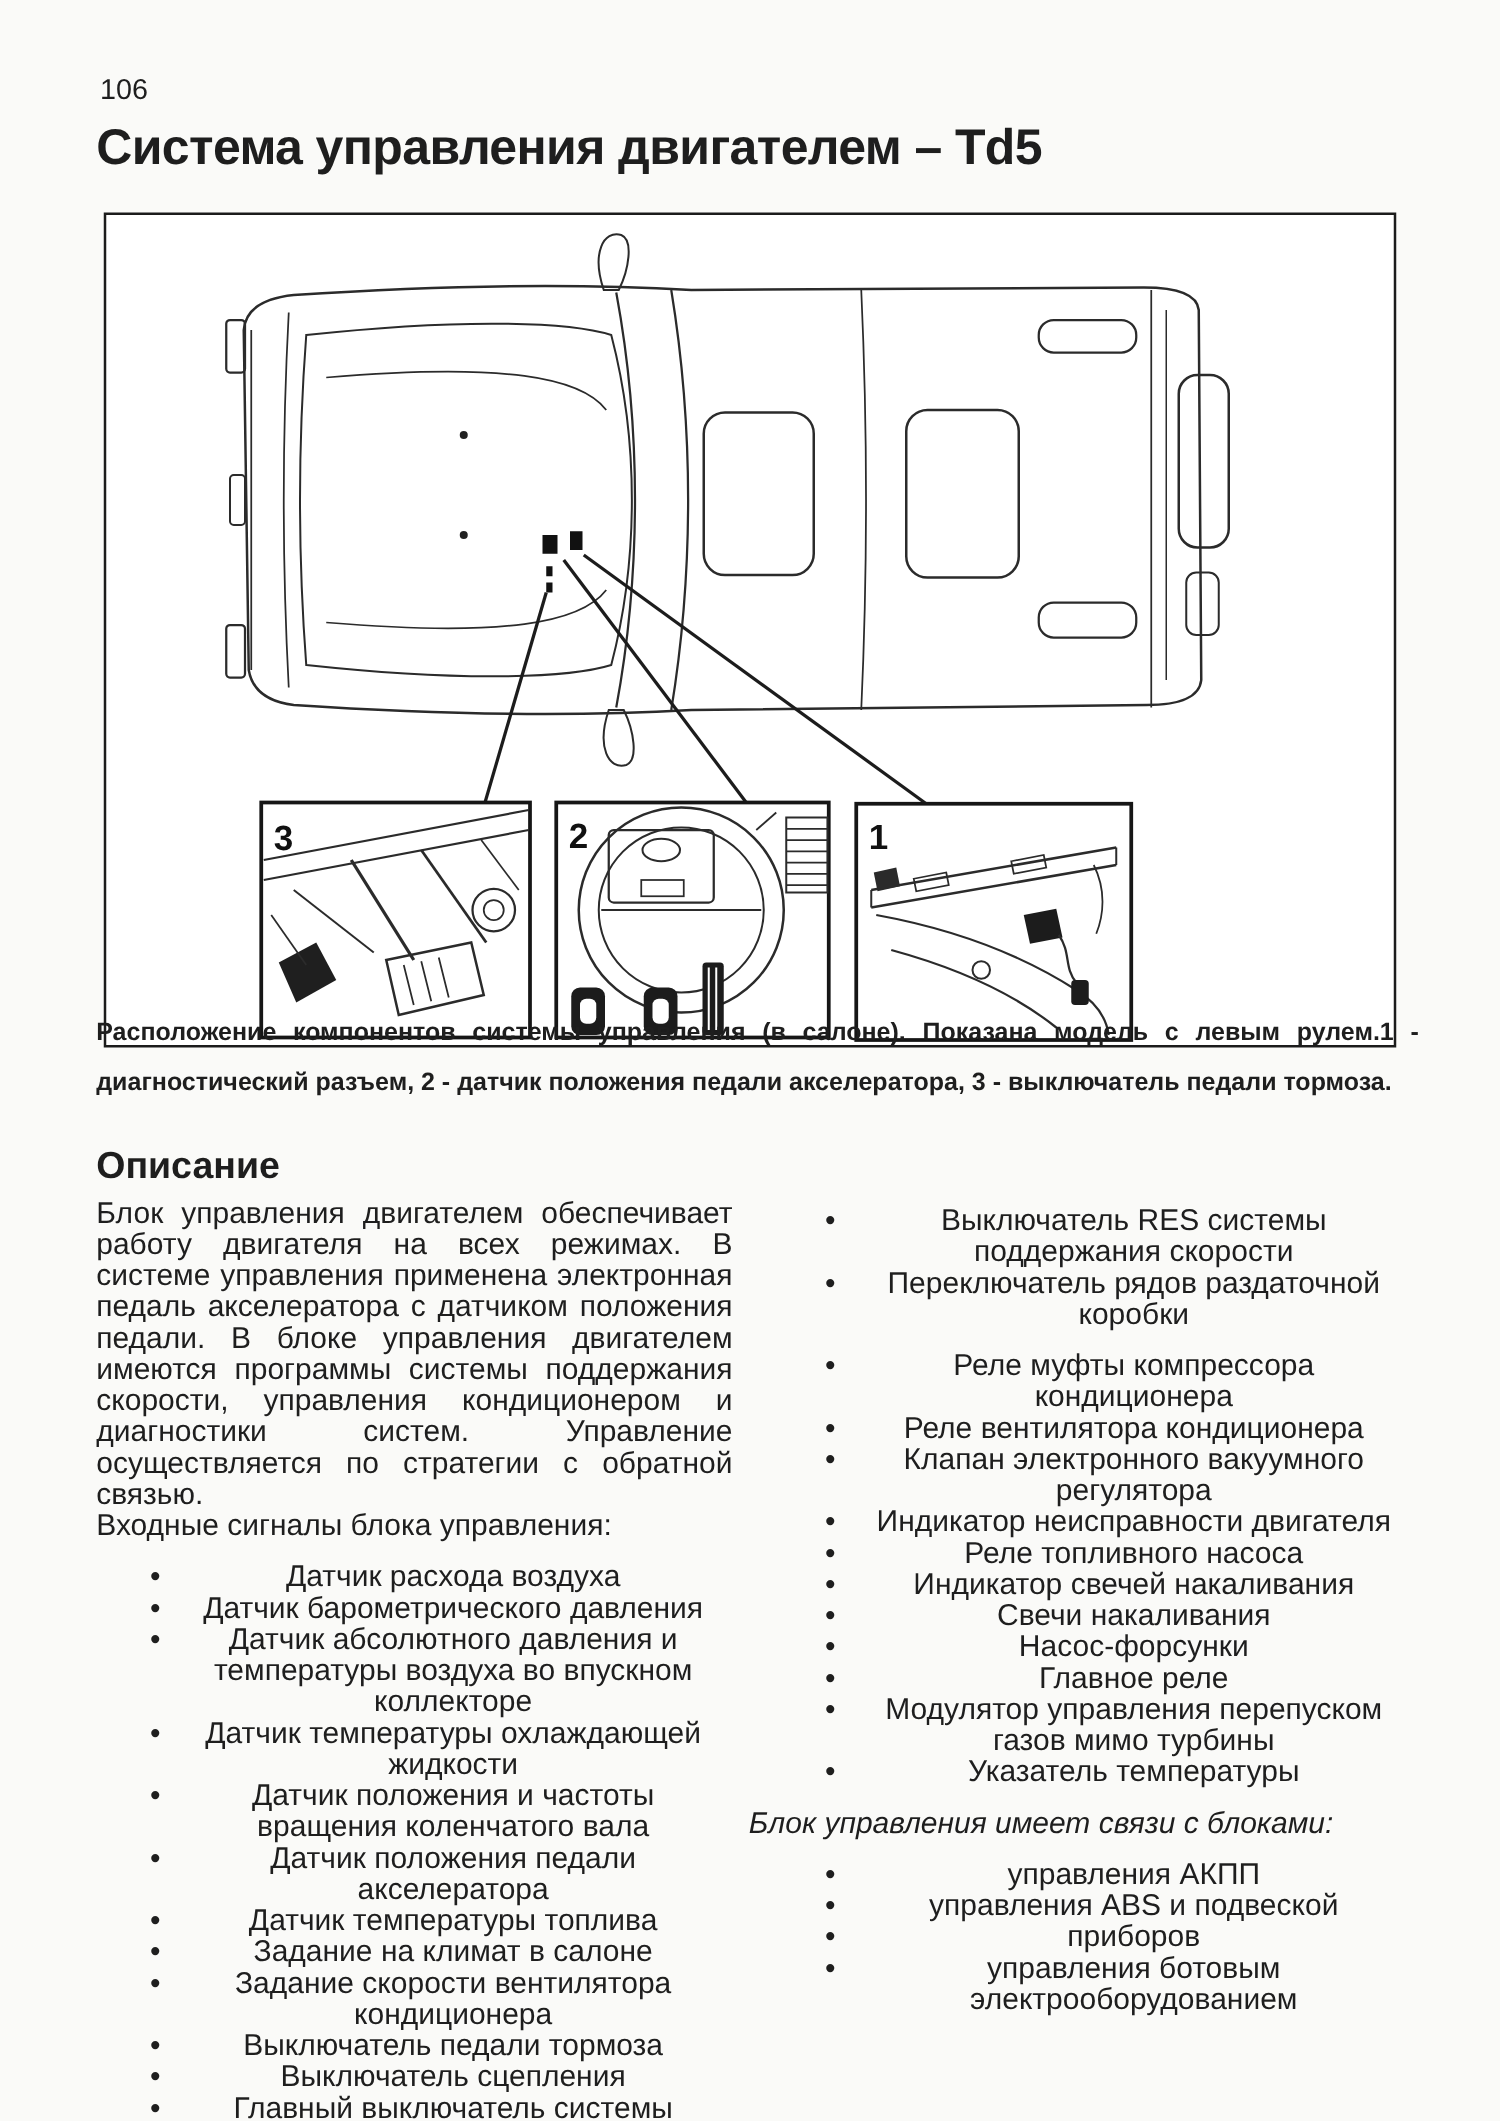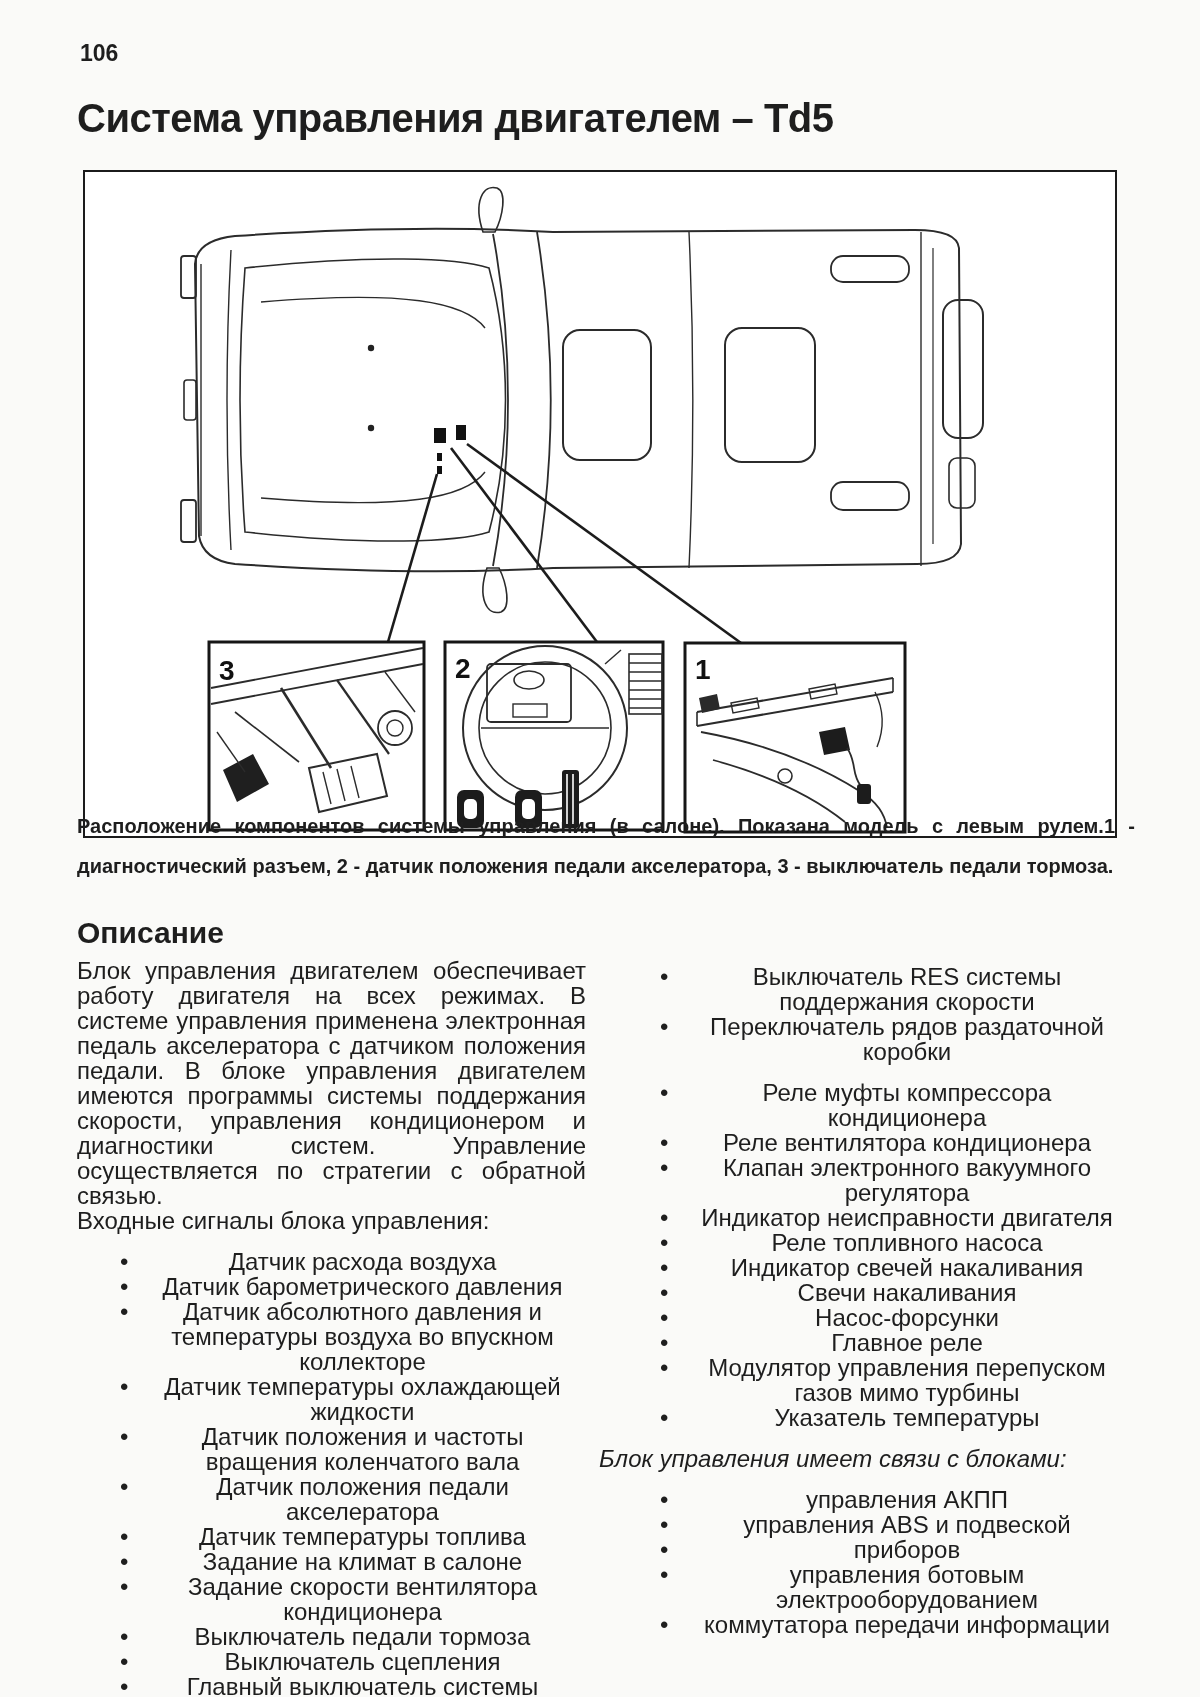--- a/index.html
+++ b/index.html
@@ -3,21 +3,21 @@
 <meta charset="utf-8">
 <style>
   html,body{margin:0;padding:0;}
   body{
     width:1200px;height:1697px;position:relative;
     background:#fafaf8;color:#1e1e1e;
     font-family:"Liberation Sans","DejaVu Sans",sans-serif;
     overflow:hidden;
   }
   .abs{position:absolute;}
-  .page-number{left:80px;top:40px;font-size:23px;font-weight:bold;}
+  .page-number{left:80px;top:58px;font-size:23px;font-weight:normal;}
   .doc-title{left:77px;top:96px;font-size:40px;font-weight:bold;letter-spacing:-0.5px;white-space:nowrap;}
   .figure-box{
     left:83px;top:170px;width:1030px;height:664px;
     border:2px solid #1b1b1b;background:#ffffff;
   }
   .figure-box svg{display:block;width:1030px;height:664px;}
   .fig-caption{
     left:77px;top:806px;width:1058px;
     font-size:20px;line-height:40px;font-weight:bold;text-align:justify;
   }
@@ -181,15 +181,14 @@
     <li>Главное реле</li>
     <li>Модулятор управления перепуском газов мимо турбины</li>
     <li>Указатель температуры</li>
   </ul>
   <p style="text-align:left;font-style:italic;">Блок управления имеет связи с блоками:</p>
   <ul>
     <li>управления АКПП</li>
     <li>управления ABS и подвеской</li>
     <li>приборов</li>
     <li>управления ботовым электрооборудованием</li>
-    <li>коммутатора передачи информации</li>
   </ul>
 </div>
 
 </body></html>

